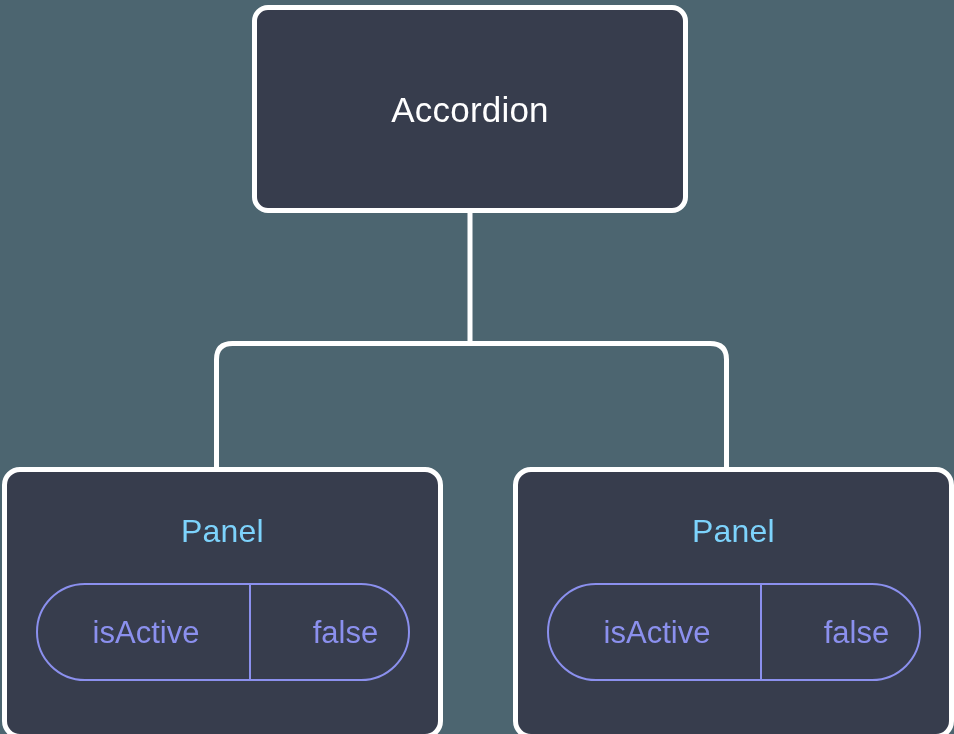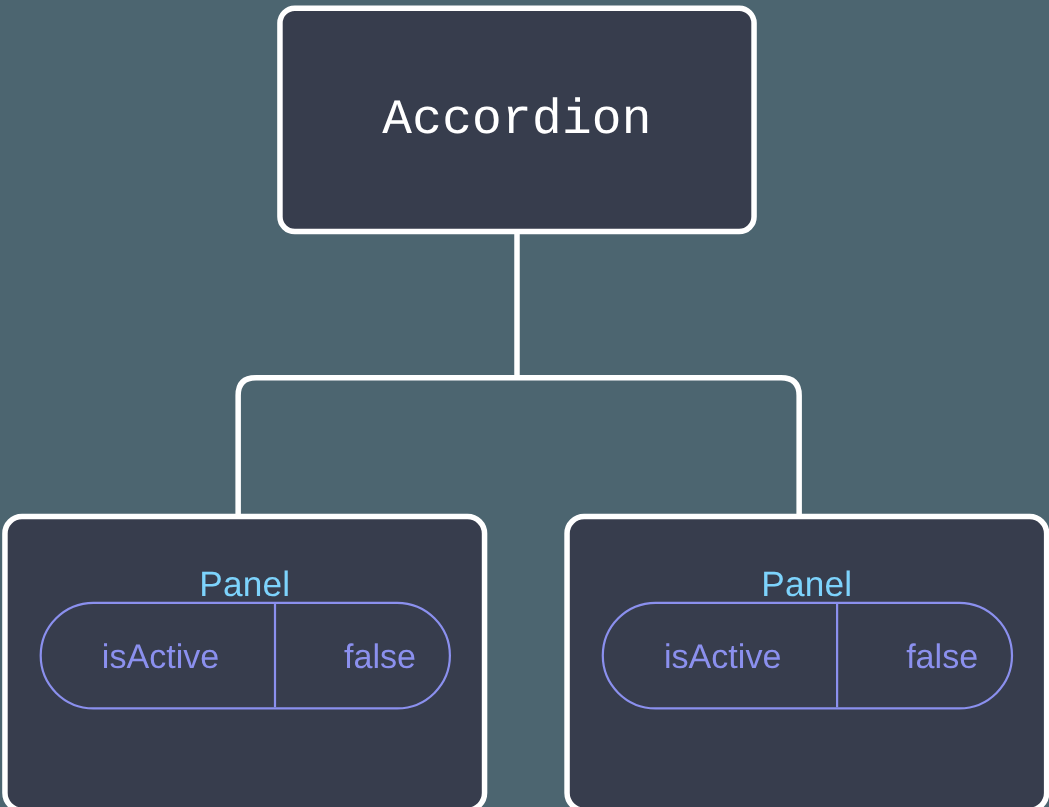--- a/index.html
+++ b/index.html
@@ -45,25 +45,24 @@
   
   #node-accordion {
     left: 252px;
     top: 5px;
     width: 436px;
     height: 208px;
     justify-content: center;
   }
   .node-title-root {
     color: #ffffff;
-    font-size: 45px;
+    font-size: 35px;
     font-weight: 400;
     letter-spacing: 0.2px;
     line-height: 1;
-    font-family: Liberation Mono, monospace;
   }
 
   
   .node-panel {
     top: 467px;
     width: 441px;
     height: 272px;
     padding-top: 43px;
     border-radius: 18px;
   }
@@ -73,20 +72,21 @@
   .node-title {
     color: #7dd3fc;
     font-size: 32px;
     font-weight: 400;
     line-height: 1;
     letter-spacing: 0.2px;
   }
 
   
   .prop-pill {
+    margin-top: 36px;
     height: 98px;
     box-sizing: border-box;
     border: 2px solid #8b90ee;
     border-radius: 49px;
     display: flex;
     align-items: stretch;
     background: transparent;
   }
   .prop-key, .prop-value {
     display: flex;

